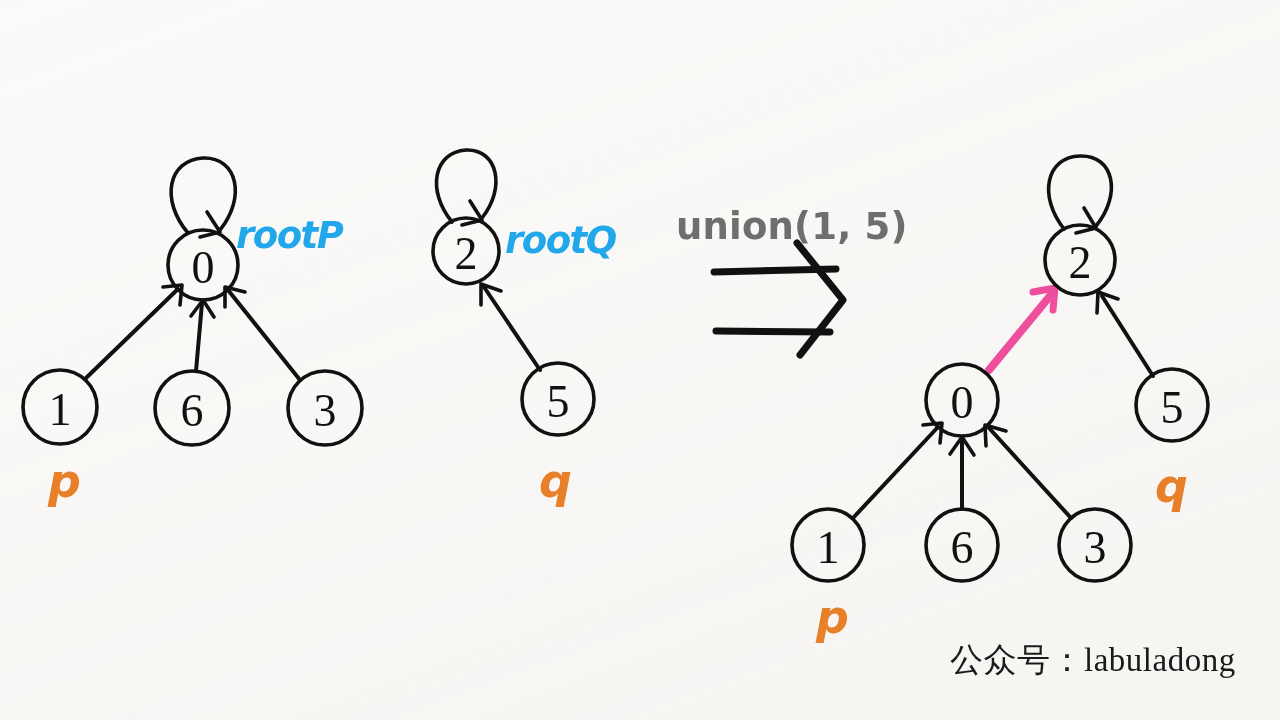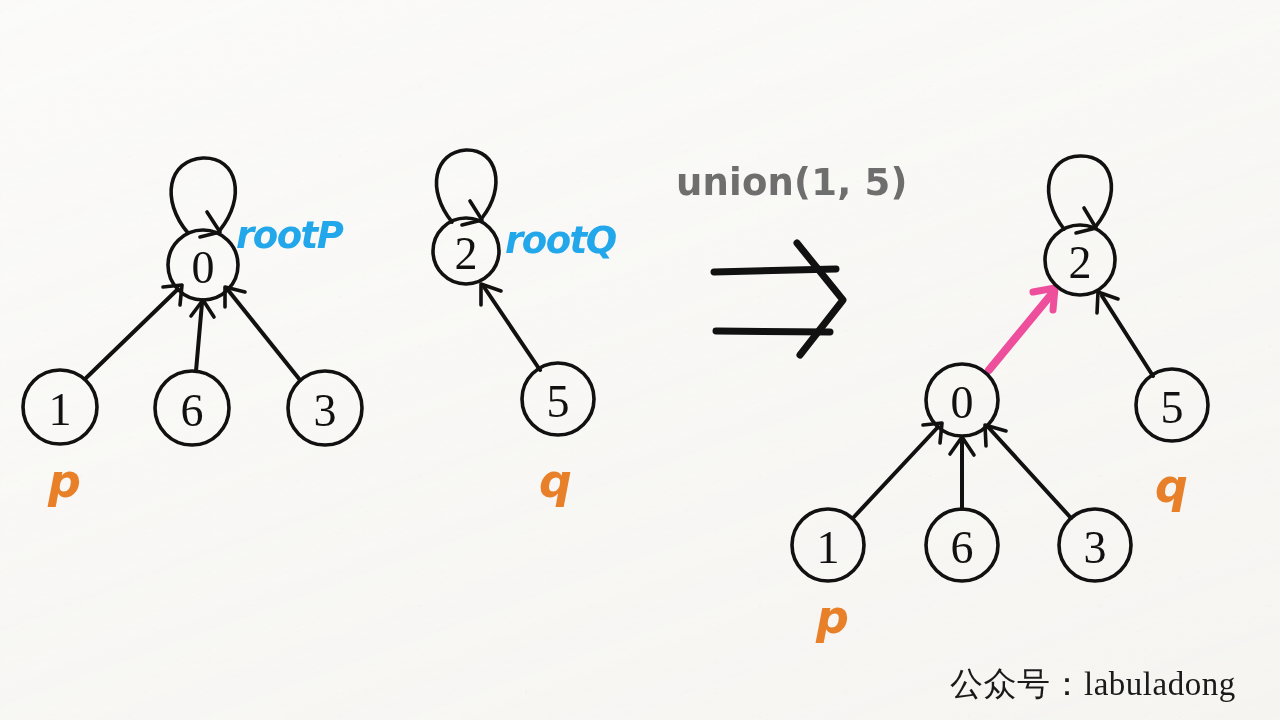--- a/index.html
+++ b/index.html
@@ -105,20 +105,21 @@
     font-style: italic;
   }
   .op-title {
     position: absolute;
     font-family: "DejaVu Sans", sans-serif;
     font-size: 37px;
     font-weight: 700;
     color: #6e6e6e;
     white-space: nowrap;
     letter-spacing: 0.2px;
+    margin-top: 44px;
   }
   .watermark {
     position: absolute;
     font-family: "Liberation Serif", serif;
     font-size: 33px;
     color: #1a1a1a;
     white-space: nowrap;
     letter-spacing: 0.5px;
   }
 </style>
@@ -257,15 +258,15 @@
         <text class="node-label" x="1095" y="547">3</text>
       </g>
 
       <text class="annot-orange" x="816" y="633" fill="#e8802a">p</text>
       <text class="annot-orange" x="1155" y="502" fill="#e8802a">q</text>
     </g>
   </svg>
 
   <div class="op-title" style="left:676px; top:161px;">union(1, 5)</div>
 
-  <div class="watermark" style="left:950px; top:662px;">公众号：labuladong</div>
+  <div class="watermark" style="left:950px; top:638px;">公众号：labuladong</div>
 
 </div>
 
 </body></html>

